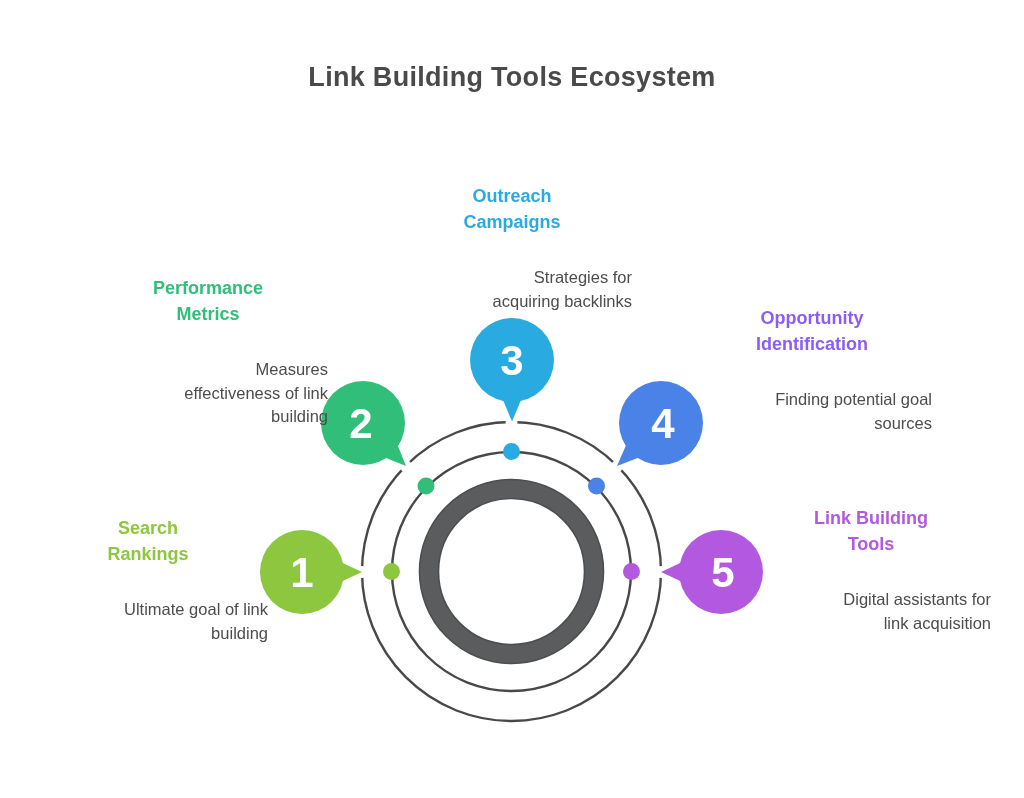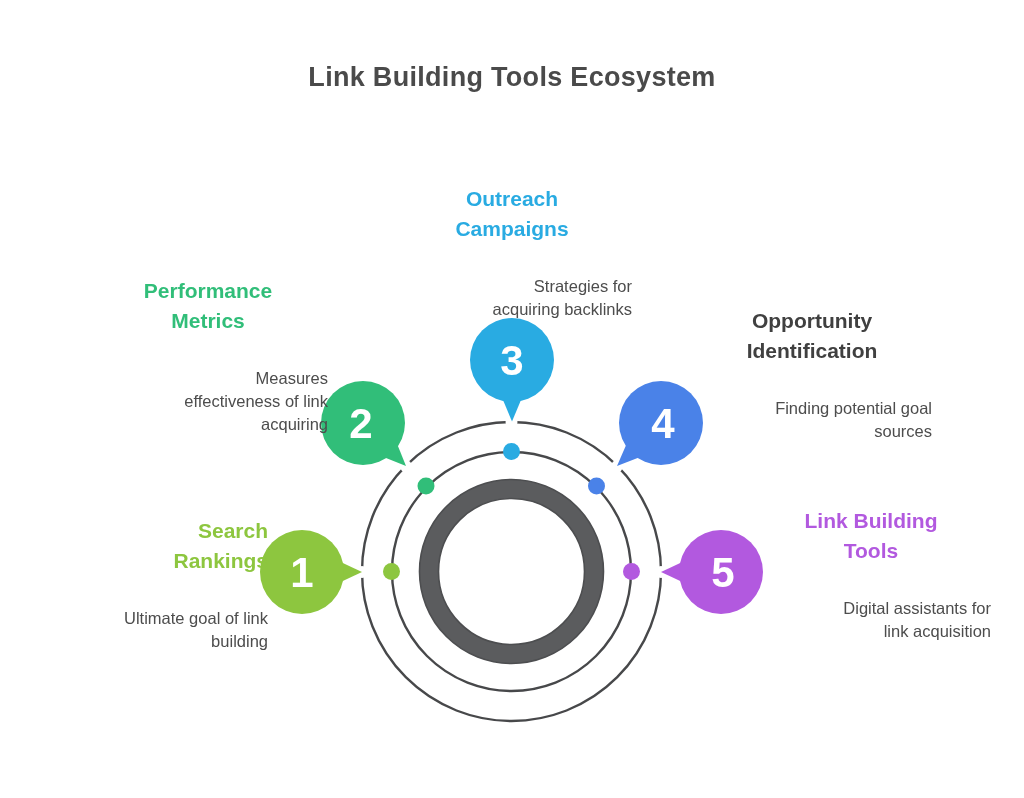--- a/index.html
+++ b/index.html
@@ -17,35 +17,35 @@
     font-size: 27px; font-weight: bold; color: #4a4a4a;
     letter-spacing: 0.3px;
   }
   .diagram-svg { position: absolute; left: 0; top: 0; }
   .label {
     position: absolute;
     text-align: center;
     white-space: pre-line;
   }
   .label-title {
-    font-size: 21px; font-weight: bold; line-height: 1.42;
+    font-size: 18px; font-weight: bold; line-height: 1.42;
   }
   .label-desc {
     margin-top: 13px;
     font-size: 16.5px; line-height: 1.42; color: #4d4d4d; text-align: right;
   }
   .label-1 { left: 28px;  top: 498px; width: 240px; }
   .label-2 { left: 88px;  top: 258px; width: 240px; }
   .label-3 { left: 392px; top: 166px; width: 240px; }
   .label-4 { left: 692px; top: 288px; width: 240px; }
   .label-5 { left: 751px; top: 488px; width: 240px; }
-  .c-lime   { color: #8dc63f; text-align: right; }
+  .c-lime   { color: #8dc63f; }
   .c-green  { color: #31be79; text-align: center; }
   .c-cyan   { color: #29abe2; }
-  .c-blue   { color: #404040; }
+  .c-blue   { color: #8b5cf6; }
   .c-purple { color: #b259df; }
   .bubble-number {
     font-family: "Liberation Sans", sans-serif;
     font-size: 42px; font-weight: bold; fill: #ffffff;
   }
 </style>
 </head>
 <body>
 
 <div class="stage">
@@ -111,21 +111,21 @@
 Rankings</div>
     <div class="label-desc">Ultimate goal of link
 building</div>
   </div>
 
   <div class="label label-2">
     <div class="label-title c-green">Performance
 Metrics</div>
     <div class="label-desc">Measures
 effectiveness of link
-acquiring</div>
+building</div>
   </div>
 
   <div class="label label-3">
     <div class="label-title c-cyan">Outreach
 Campaigns</div>
     <div class="label-desc">Strategies for
 acquiring backlinks</div>
   </div>
 
   <div class="label label-4">

